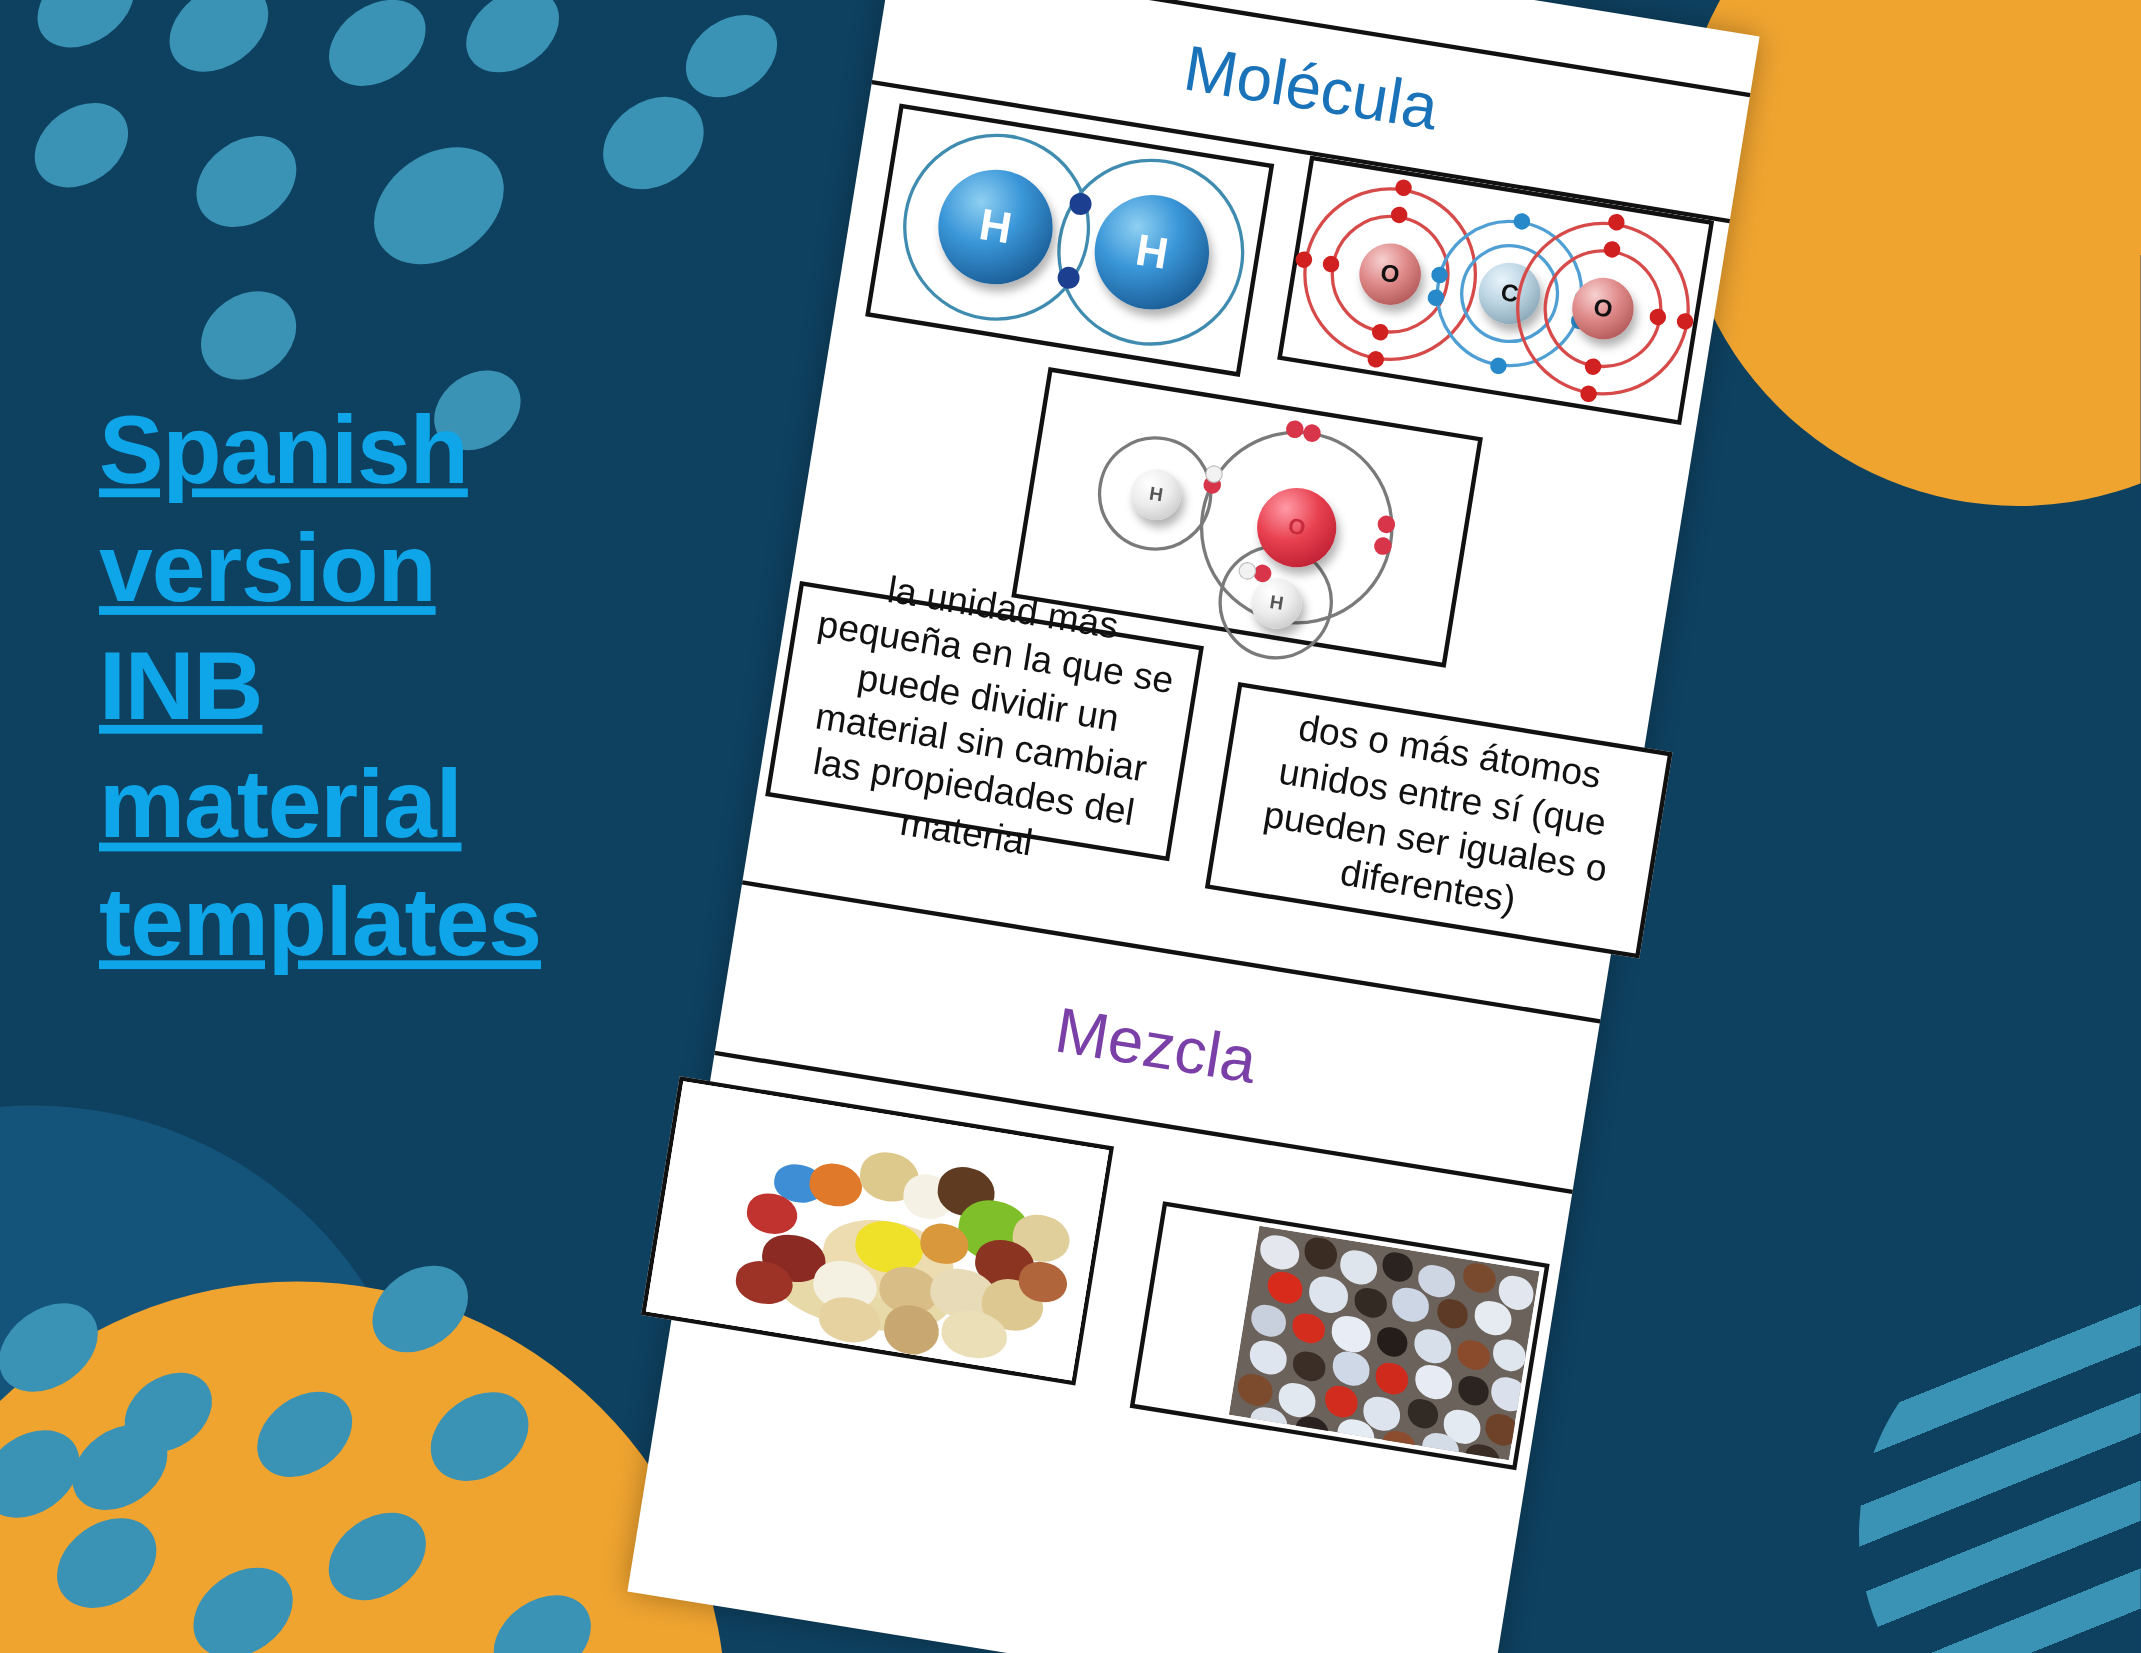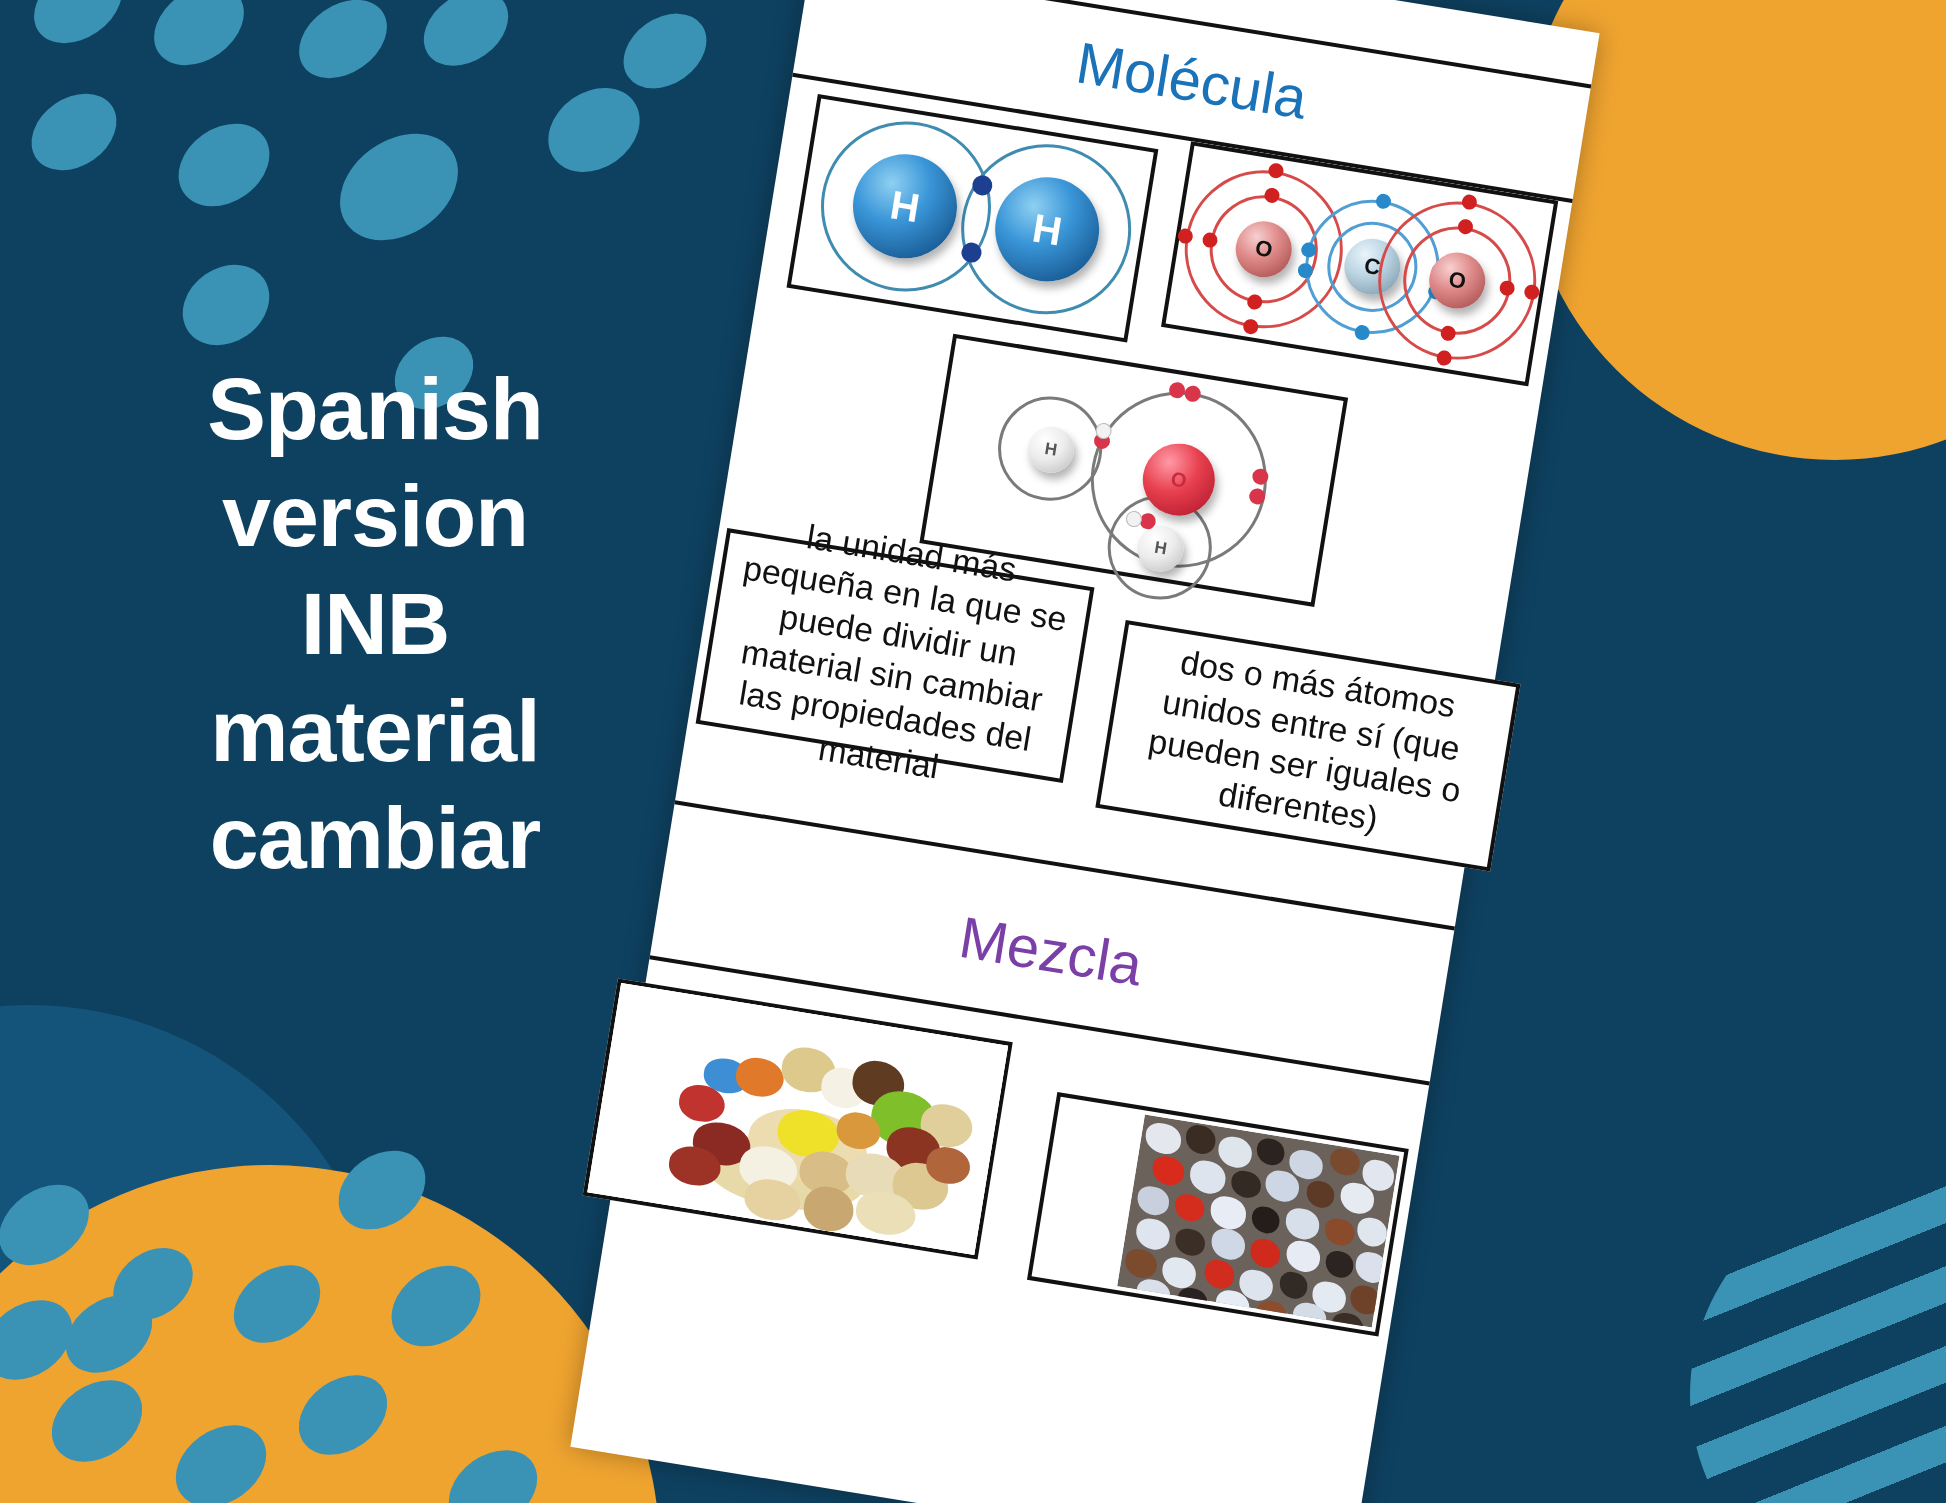--- a/index.html
+++ b/index.html
@@ -27,24 +27,25 @@
     position:absolute;inset:-30%;
     background:repeating-linear-gradient(
       -22deg,
       #3a92b5 0px, #3a92b5 34px,
       #0e4160 34px, #0e4160 74px);
   }
 
   
   .headline{
     position:absolute;left:90px;top:355px;width:570px;
-    color:#ffffff;text-align:center;
+    color:#0ea5e9;text-align:left;
     font-weight:bold;font-size:88px;line-height:1.22;
     letter-spacing:-1px;
     z-index:20;
+    text-decoration:underline;
   }
   .headline div{white-space:nowrap;}
 
   
   .page-wrap{
     position:absolute;left:690px;top:-40px;width:790px;height:1560px;
     transform:rotate(9.2deg);
     transform-origin:50% 50%;
     z-index:15;
   }
@@ -131,21 +132,21 @@
     <div class="bg-dot" style="left:110px;top:1252px;width:86px;height:64px;transform:rotate(-35deg);"></div>
     <div class="bg-dot" style="left:335px;top:1155px;width:94px;height:70px;transform:rotate(-35deg);"></div>
     <div class="bg-dot" style="left:445px;top:1455px;width:96px;height:70px;transform:rotate(-35deg);"></div>
   </div>
 
   <div class="headline">
     <div>Spanish</div>
     <div>version</div>
     <div>INB</div>
     <div>material</div>
-    <div>cambiar</div>
+    <div>templates</div>
   </div>
 
   <div class="page-wrap">
     <div class="page">
 
       <div class="rule" style="top:52px;"></div>
       <div class="rule" style="top:168px;"></div>
 
       <div class="sec-title blue" style="top:78px;">Molécula</div>
 

